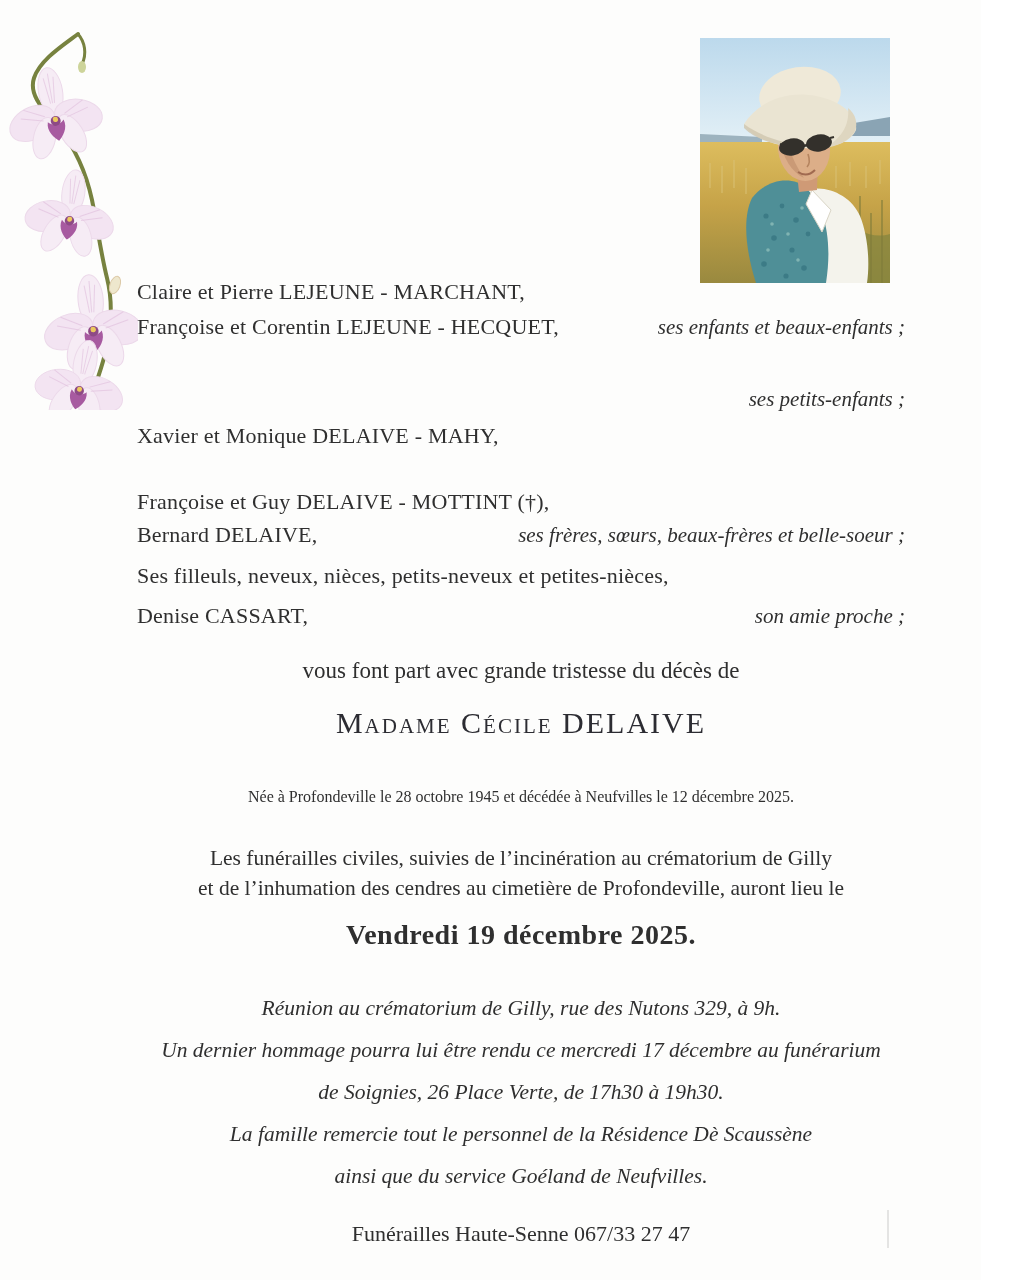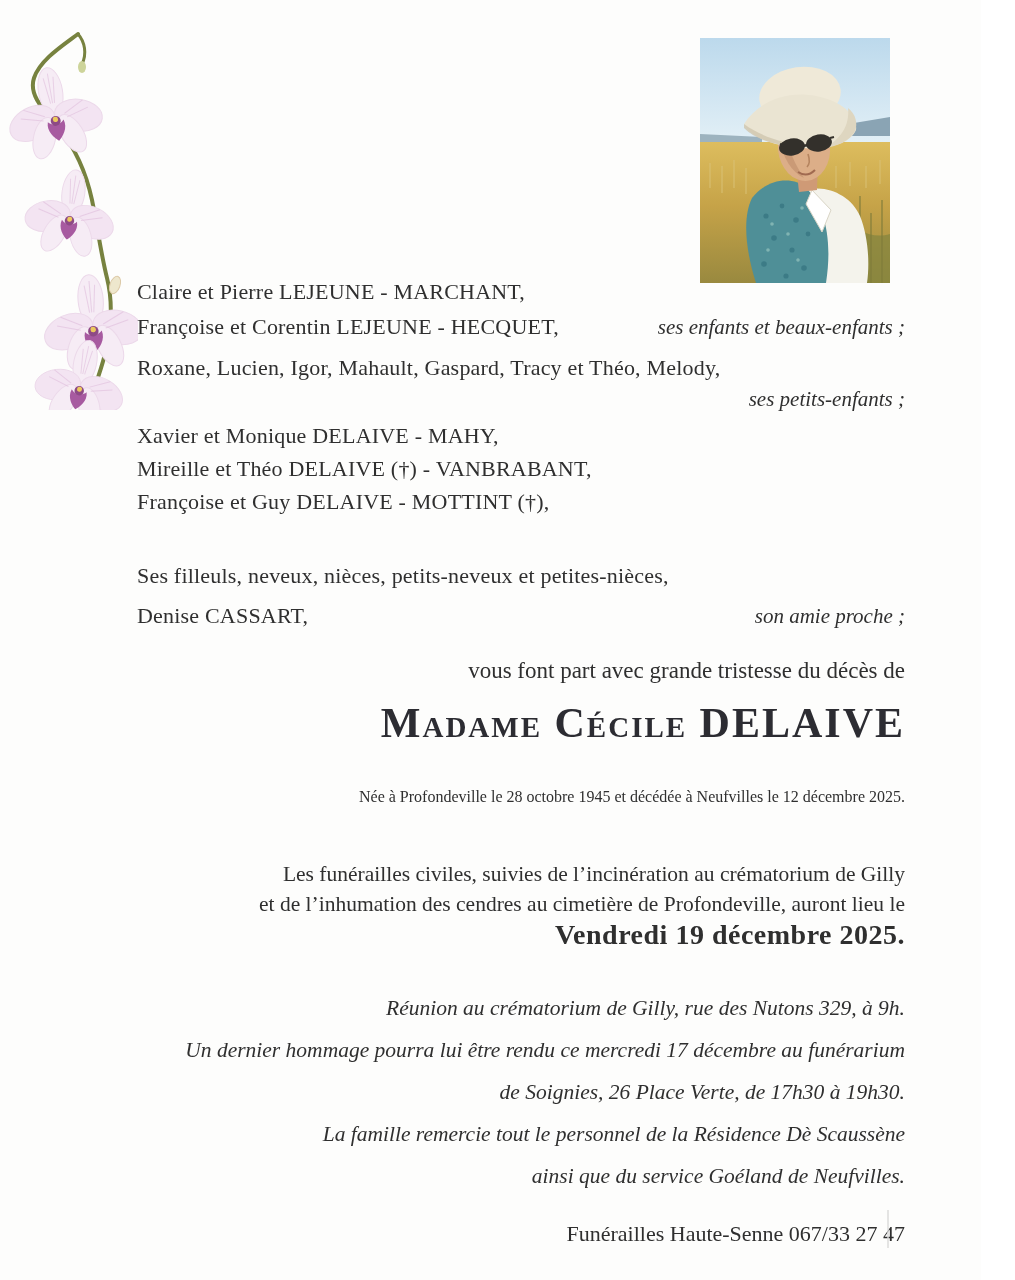--- a/index.html
+++ b/index.html
@@ -12,28 +12,28 @@
     overflow:hidden;
   }
   .content{position:absolute;left:137px;top:0;width:768px;height:100%;}
   .row{
     position:absolute;left:0;width:100%;
     display:flex;justify-content:space-between;align-items:baseline;
     font-size:22px;line-height:30px;white-space:nowrap;
   }
   .row .names{letter-spacing:.2px;}
   .row .relation{font-style:italic;font-size:21px;color:var(--text,#2f2f2f);text-align:right;}
-  .center{position:absolute;left:0;width:100%;text-align:right;white-space:nowrap;}
+  .center{position:absolute;left:0;width:100%;text-align:center;white-space:nowrap;}
   .intro{font-size:23px;}
   .title{
-    font-size:42px;font-variant:small-caps;letter-spacing:2px;
-    color:#2c2c32;line-height:50px;font-weight:bold;
+    font-size:30px;font-variant:small-caps;letter-spacing:2px;
+    color:#2c2c32;line-height:50px;
   }
   .life{font-size:16px;}
-  .ceremony{font-size:21.5px;line-height:30px;margin-top:16px;}
+  .ceremony{font-size:21.5px;line-height:30px;}
   .bigdate{font-size:28px;font-weight:700;letter-spacing:.5px;}
   .it{font-style:italic;font-size:21.5px;}
   .footerline{font-size:22px;}
   .photo-svg{position:absolute;left:700px;top:38px;width:190px;height:245px;}
   .orchid-svg{position:absolute;left:2px;top:28px;width:136px;height:382px;}
   .artifact{position:absolute;left:887px;top:1210px;width:2px;height:38px;background:#d9d9d9;opacity:.7;}
 </style>
 </head>
 <body>
 
@@ -147,39 +147,35 @@
   <div class="content">
 
     <div class="row" style="top:277px">
       <span class="names">Claire et Pierre LEJEUNE - MARCHANT,</span>
       <span class="relation"></span>
     </div>
     <div class="row" style="top:312px">
       <span class="names">Françoise et Corentin LEJEUNE - HECQUET,</span>
       <span class="relation">ses enfants et beaux-enfants ;</span>
     </div>
-    <div class="row" style="top:353px">
-      <span class="names">Roxane, Lucien, Igor, Mahault, Gaspard, Tracy et Théo, Melody,</span>
-      <span class="relation"></span>
-    </div>
     <div class="row" style="top:384px">
       <span class="names"></span>
       <span class="relation">ses petits-enfants ;</span>
     </div>
     <div class="row" style="top:421px">
       <span class="names">Xavier et Monique DELAIVE - MAHY,</span>
       <span class="relation"></span>
     </div>
-    <div class="row" style="top:454px">
-      <span class="names">Mireille et Théo DELAIVE (†) - VANBRABANT,</span>
-      <span class="relation"></span>
-    </div>
     <div class="row" style="top:487px">
       <span class="names">Françoise et Guy DELAIVE - MOTTINT (†),</span>
       <span class="relation"></span>
+    </div>
+    <div class="row" style="top:520px">
+      <span class="names">Bernard DELAIVE,</span>
+      <span class="relation">ses frères, sœurs, beaux-frères et belle-soeur ;</span>
     </div>
     <div class="row" style="top:561px">
       <span class="names">Ses filleuls, neveux, nièces, petits-neveux et petites-nièces,</span>
       <span class="relation"></span>
     </div>
     <div class="row" style="top:601px">
       <span class="names">Denise CASSART,</span>
       <span class="relation">son amie proche ;</span>
     </div>
 

